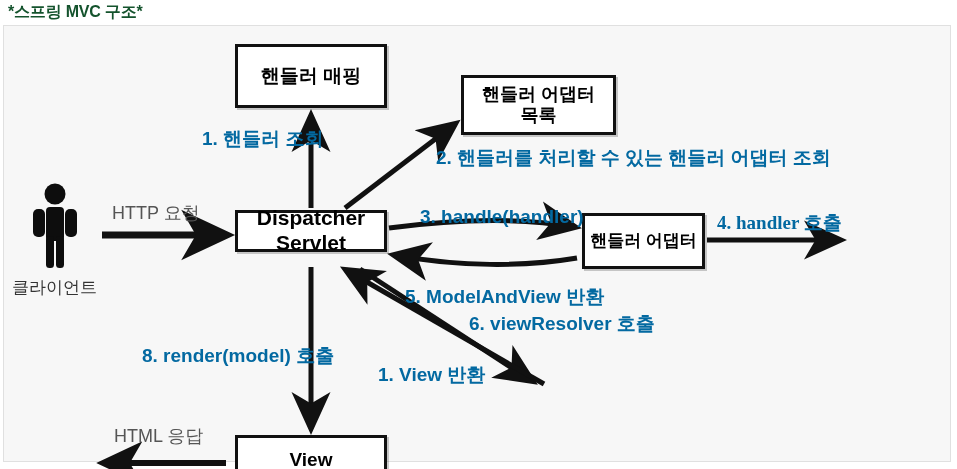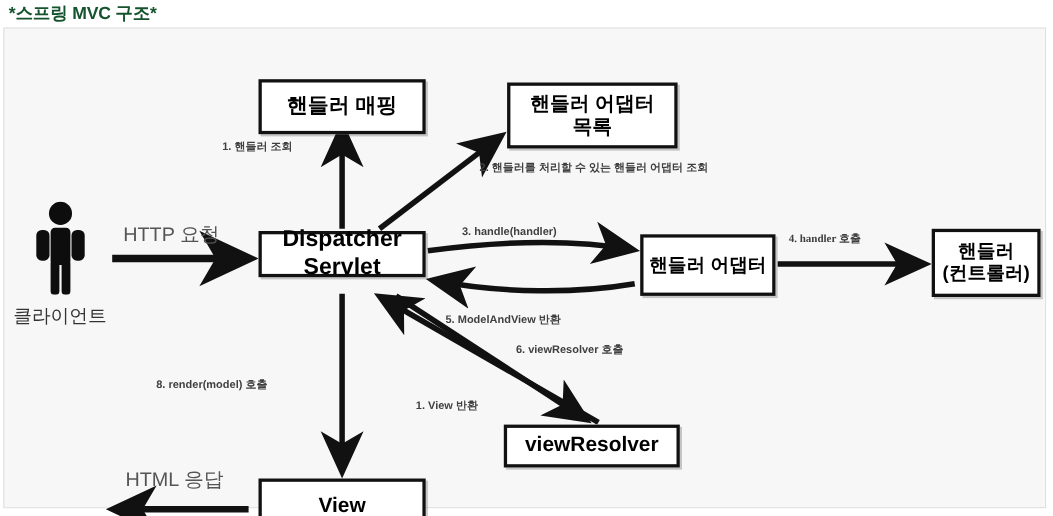--- a/index.html
+++ b/index.html
@@ -51,33 +51,33 @@
     align-items: center;
     justify-content: center;
     text-align: center;
     font-weight: bold;
     color: #000000;
     line-height: 1.18;
     box-shadow: 2px 2px 0 rgba(0,0,0,0.20);
   }
   .node span { display: block; white-space: pre-line; }
 
-  #node-handler-mapping { left: 231px; top: 46px;  width: 152px; height: 50px; font-size: 19px; }
+  #node-handler-mapping { left: 231px; top: 18px;  width: 152px; height: 64px; font-size: 19px; }
   #node-adapter-list    { left: 457px; top: 49px;  width: 155px; height: 60px; font-size: 18px; }
   #node-dispatcher      { left: 231px; top: 184px; width: 152px; height: 42px; font-size: 21px; }
   #node-handler-adapter { left: 578px; top: 187px; width: 123px; height: 56px; font-size: 17px; }
   #node-controller      { left: 843px; top: 182px; width: 99px;  height: 62px; font-size: 17px; }
   #node-view-resolver   { left: 454px; top: 360px; width: 160px; height: 39px; font-size: 19px; }
   #node-view            { left: 231px; top: 409px; width: 152px; height: 51px; font-size: 19px; }
 
   .edge-label {
     position: absolute;
-    font-size: 10px;
+    font-size: 19px;
     font-weight: bold;
-    color: #404040;
+    color: #0369a1;
     white-space: nowrap;
   }
   .flow-label {
     position: absolute;
     font-size: 18px;
     font-weight: normal;
     color: #555555;
     white-space: nowrap;
   }
   #label-1 { left: 198px; top: 100px; }
@@ -162,27 +162,20 @@
     <span>핸들러 어댑터
 목록</span>
   </div>
   <div class="node" id="node-dispatcher">
     <span>Dispatcher
 Servlet</span>
   </div>
   <div class="node" id="node-handler-adapter">
     <span>핸들러 어댑터</span>
   </div>
-  <div class="node" id="node-controller">
-    <span>핸들러
-(컨트롤러)</span>
-  </div>
-  <div class="node" id="node-view-resolver">
-    <span>viewResolver</span>
-  </div>
   <div class="node" id="node-view">
     <span>View</span>
   </div>
 
   <div class="edge-label" id="label-1">1. 핸들러 조회</div>
   <div class="edge-label" id="label-2">2. 핸들러를 처리할 수 있는 핸들러 어댑터 조회</div>
   <div class="edge-label" id="label-3">3. handle(handler)</div>
   <div class="edge-label" id="label-4">4. handler 호출</div>
   <div class="edge-label" id="label-5">5. ModelAndView 반환</div>
   <div class="edge-label" id="label-6">6. viewResolver 호출</div>

